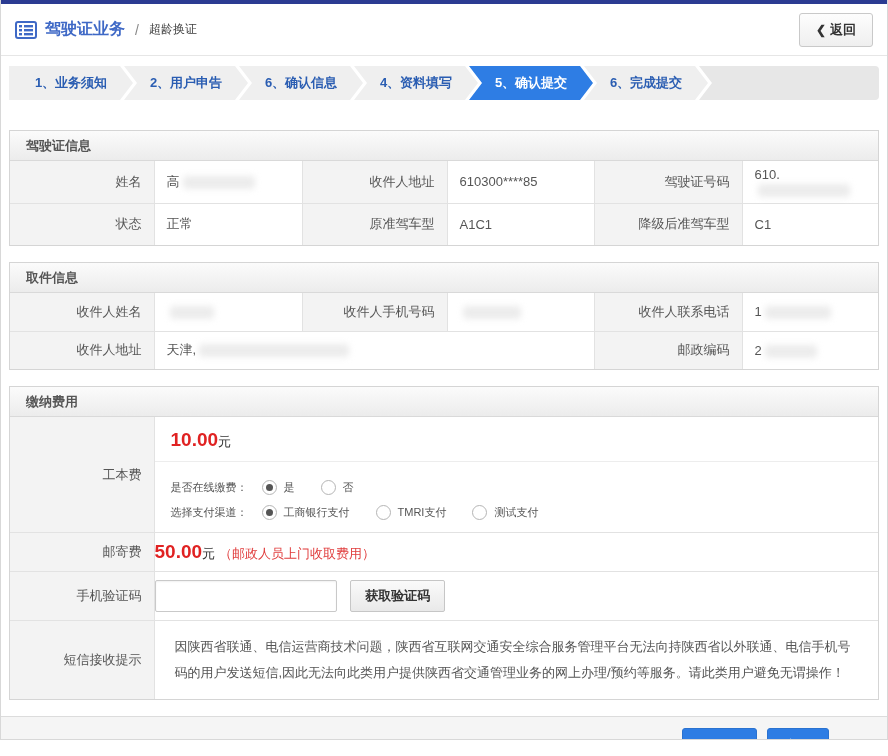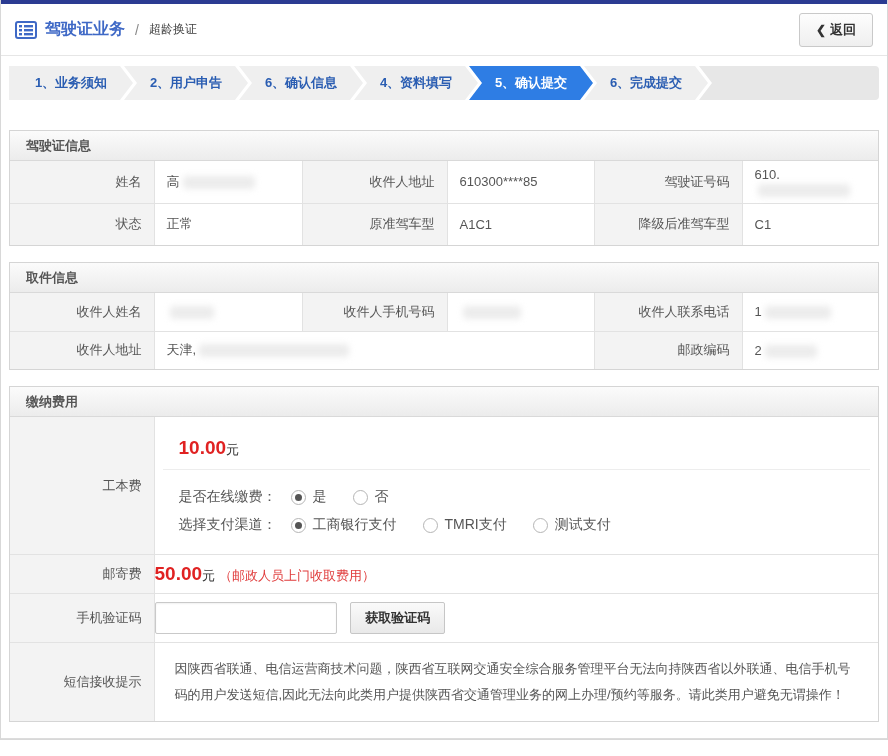--- a/index.html
+++ b/index.html
@@ -44,21 +44,21 @@
   .h38 td { height:38px; }
 
   .blur { display:inline-block; vertical-align:middle; height:13px; border-radius:3px; background:#dcdcdc; filter:blur(3px); opacity:.55; margin-left:3px; }
 
   
   .fee-amount { padding:12px 16px 10px 16px; border-bottom:1px solid #ededed; }
   .amt { color:#e02222; font-size:19px; font-weight:bold; }
   .unit { color:#333; font-size:13px; }
   .note { color:#e03c3c; font-size:13px; margin-left:4px; }
   .fee-options { padding:8px 16px 12px 16px; }
-  .opt-row { display:flex; align-items:center; margin-top:10px; font-size:14px; color:#555; }
+  .opt-row { display:flex; align-items:center; margin-top:10px; font-size:11px; color:#555; }
   .opt-q { margin-right:14px; }
   .radio-item { display:inline-flex; align-items:center; margin-right:26px; cursor:pointer; }
   .radio { width:15px; height:15px; border:1px solid #b5b5b5; border-radius:50%; background:#fff; display:inline-block; position:relative; margin-right:7px; }
   .radio.checked::after { content:""; position:absolute; left:3px; top:3px; width:7px; height:7px; border-radius:50%; background:#555; }
   .cell-pad { padding:8px 0 !important; }
   .code-input { width:182px; height:32px; border:1px solid #c9c9c9; border-radius:2px; padding:0 8px; font-size:13px; color:#333; box-shadow:inset 0 1px 2px rgba(0,0,0,.06); vertical-align:middle; }
   .code-btn { height:32px; margin-left:10px; background:linear-gradient(#fafafa,#e9e9e9); border:1px solid #c6c6c6; border-radius:2px; color:#333; font-size:13px; font-weight:bold; padding:0 14px; vertical-align:middle; cursor:pointer; }
   .sms-text { color:#c9575c; font-size:13px; line-height:1.95; padding:10px 20px !important; }
 
   
@@ -185,21 +185,21 @@
     <div class="section">
       <div class="section-header">缴纳费用</div>
       <table class="info">
         <colgroup>
             <col style="width:144px">
             <col>
           </colgroup>
         <tbody>
             <tr>
           <td class="lbl">工本费</td>
-          <td class="val" style="padding:8px;">
+          <td class="val" style="padding:0;">
             <div class="fee-amount">
               <span class="amt">10.00</span><span class="unit">元</span>
             </div>
             <div class="fee-options">
               <div class="opt-row">
                 <span class="opt-q">是否在线缴费：</span>
                 <span class="radio-item">
                       <span class="radio checked"></span>
                       <span>是</span>
                     </span>

